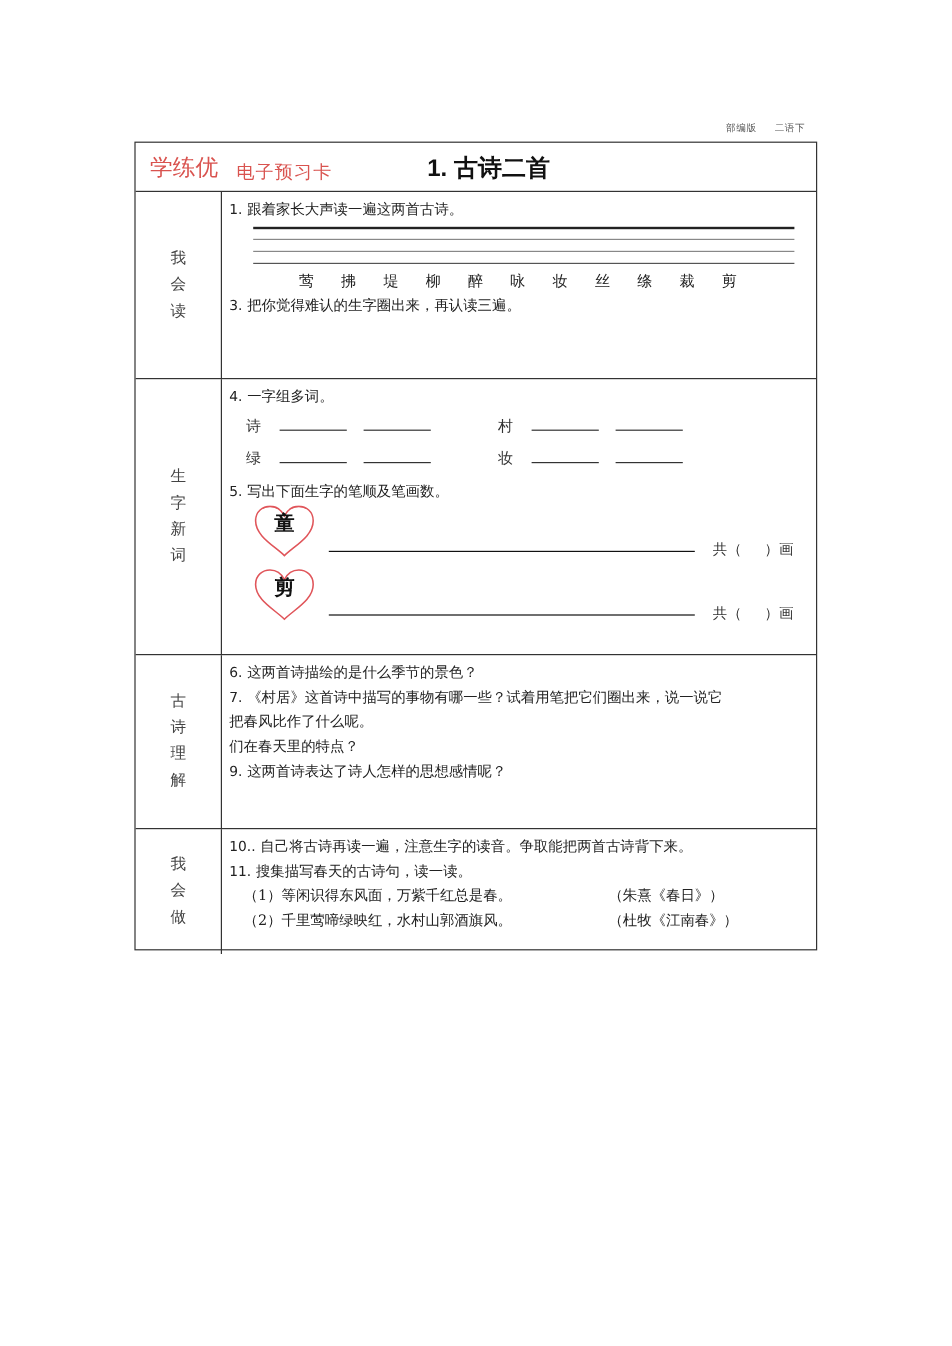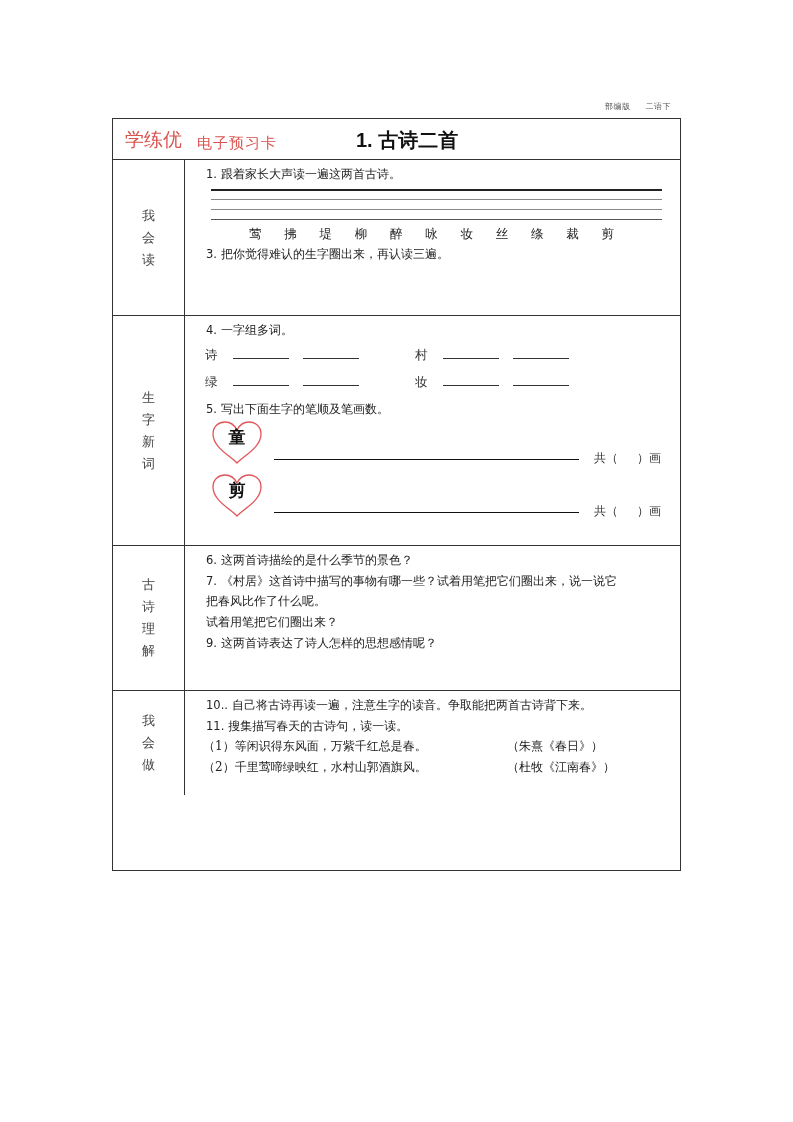--- a/index.html
+++ b/index.html
@@ -7,21 +7,21 @@
     width: 793px; height: 1122px; position: relative; overflow: hidden;
     font-family: "DejaVu Serif", "Liberation Serif", serif;
     color: #222;
   }
   .top-meta {
     position: absolute; top: 101px; left: 605px;
     font-size: 8px; color: #555; letter-spacing: 0.5px;
   }
   .top-meta span { margin-right: 12px; }
   .card {
-    position: absolute; left: 112px; top: 118px; width: 569px; height: 753px;
+    position: absolute; left: 112px; top: 118px; width: 569px; height: 674px;
     border: 1.5px solid #333; box-sizing: border-box;
   }
   .header-row {
     position: absolute; left: 0; top: 0; right: 0; height: 41px;
     border-bottom: 1.5px solid #333; box-sizing: border-box;
   }
   .brand {
     position: absolute; left: 12px; top: 8px;
     font-size: 19px; color: #d9534f;
     font-family: "DejaVu Sans", "Liberation Sans", sans-serif;
@@ -43,21 +43,21 @@
   .row-label {
     position: absolute; left: 0; top: 0; bottom: 0; width: 72px;
     border-right: 1.5px solid #333; box-sizing: border-box;
     display: flex; flex-direction: column; align-items: center; justify-content: center;
     font-size: 13px; color: #444; line-height: 22px;
   }
   .row-body {
     position: absolute; left: 72px; top: 0; right: 0; bottom: 0;
     padding: 4px 6px 0 6px; font-size: 12px; line-height: 20.5px;
   }
-  .line { white-space: nowrap; margin-left: 15px; }
+  .line { white-space: nowrap; }
   .num { font-family: "DejaVu Sans", "Liberation Sans", sans-serif; font-size: 11.5px; margin-right: 4px; }
   .ruled {
     margin: 4px 12px 2px 20px; height: 33px; position: relative;
   }
   .ruled div {
     position: absolute; left: 0; right: 0; height: 0;
     border-top: 1.5px solid #555;
   }
   .chars {
     display: flex; justify-content: space-between;
@@ -186,21 +186,21 @@
     <div class="row-label">
       <span>古</span>
       <span>诗</span>
       <span>理</span>
       <span>解</span>
     </div>
     <div class="row-body" style="line-height:20.7px;">
       <div class="line"><span class="num">6.</span><span>这两首诗描绘的是什么季节的景色？</span></div>
       <div class="line"><span class="num">7.</span><span>《村居》这首诗中描写的事物有哪一些？试着用笔把它们圈出来，说一说它</span></div>
       <div class="line">把春风比作了什么呢。</div>
-      <div class="line">试着用笔把它们圈出来？</div>
+      <div class="line">们在春天里的特点？</div>
       <div class="line"><span class="num">9.</span><span>这两首诗表达了诗人怎样的思想感情呢？</span></div>
     </div>
   </div>
 
   <div class="row last" style="top:572px;height:104px;">
     <div class="row-label">
       <span>我</span>
       <span>会</span>
       <span>做</span>
     </div>

